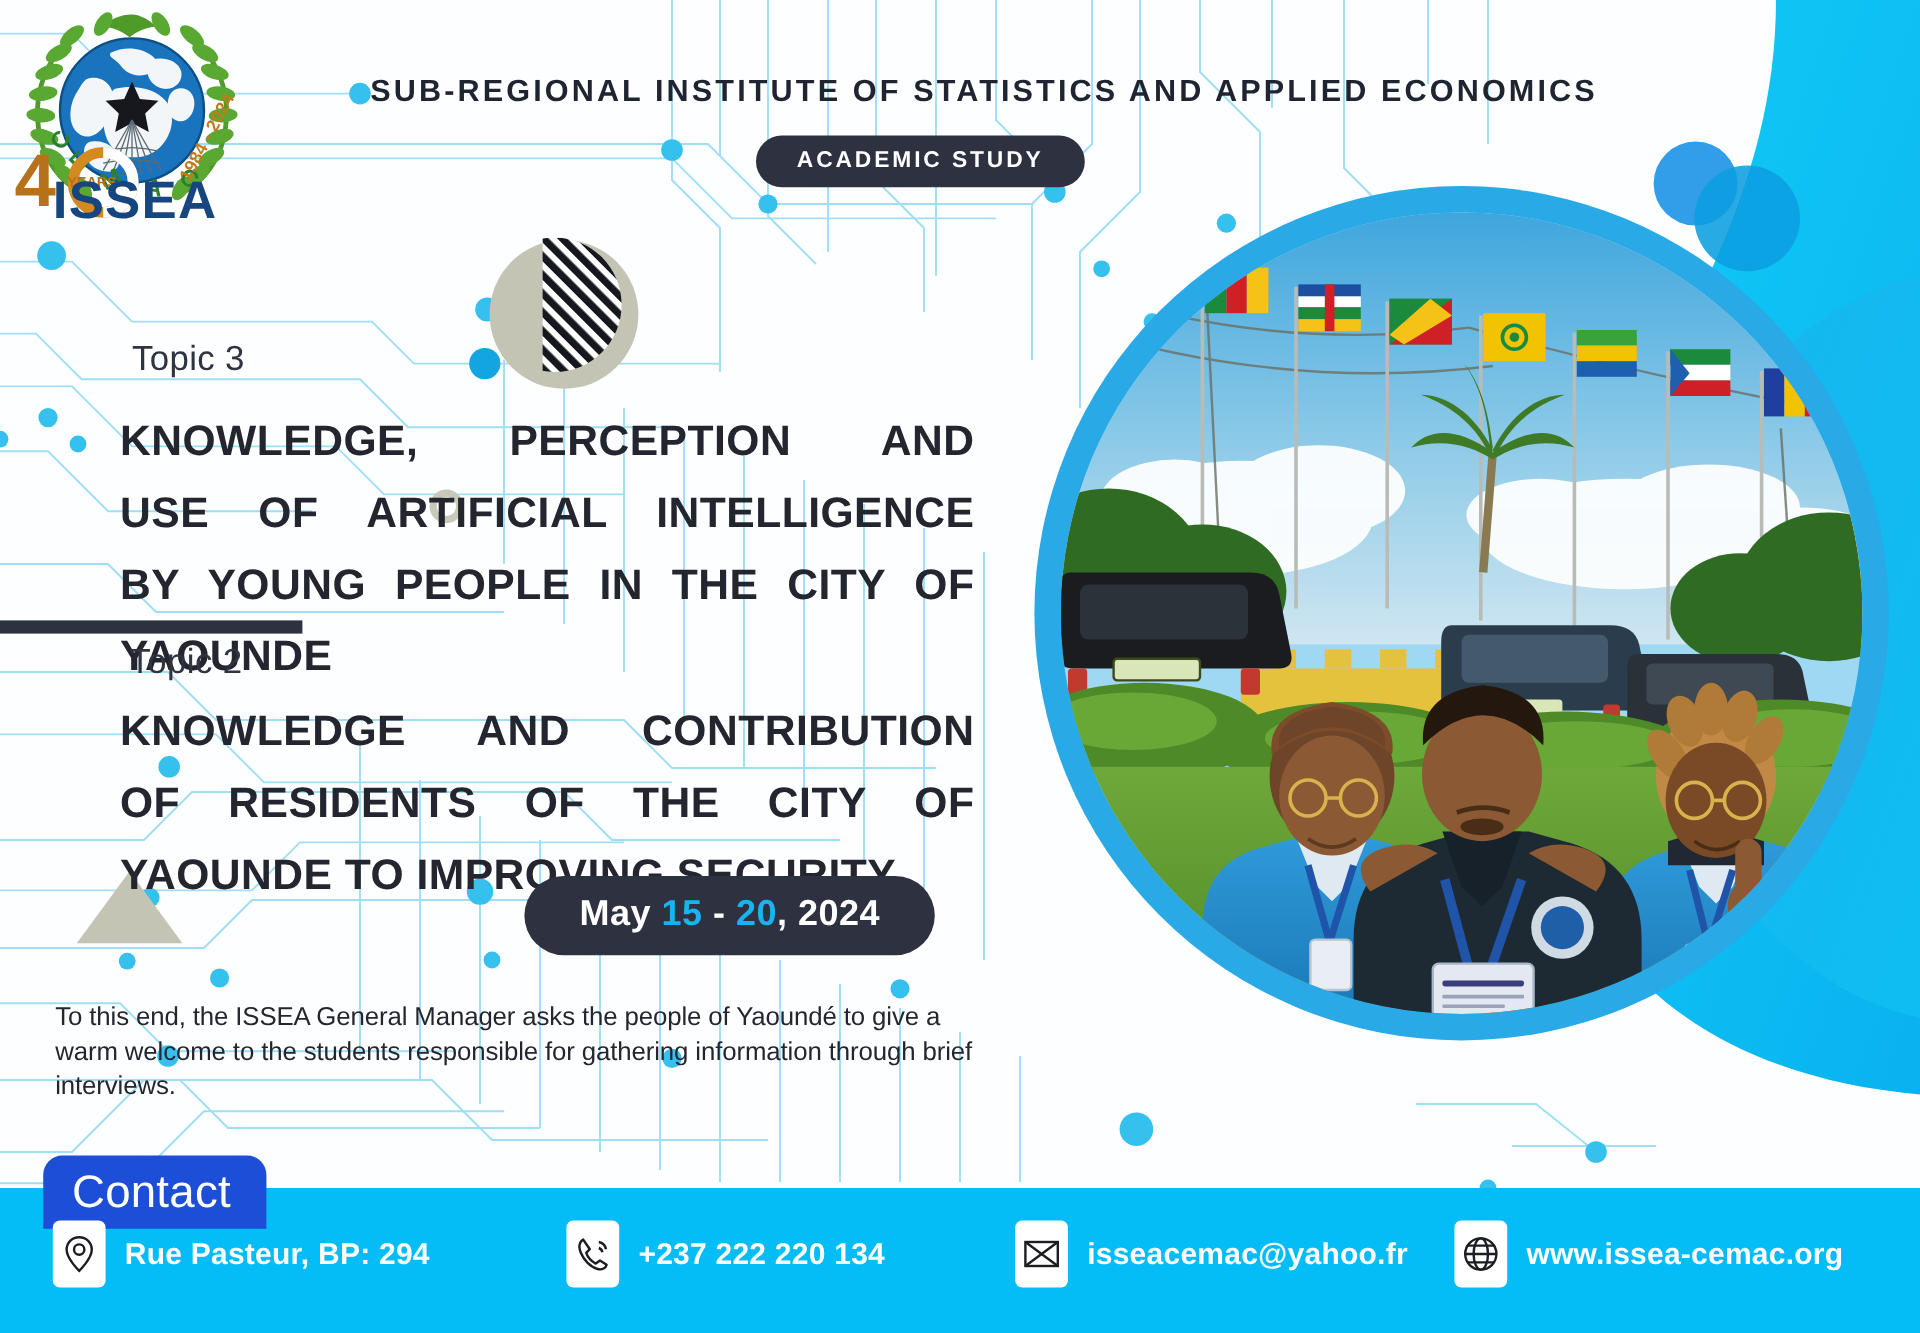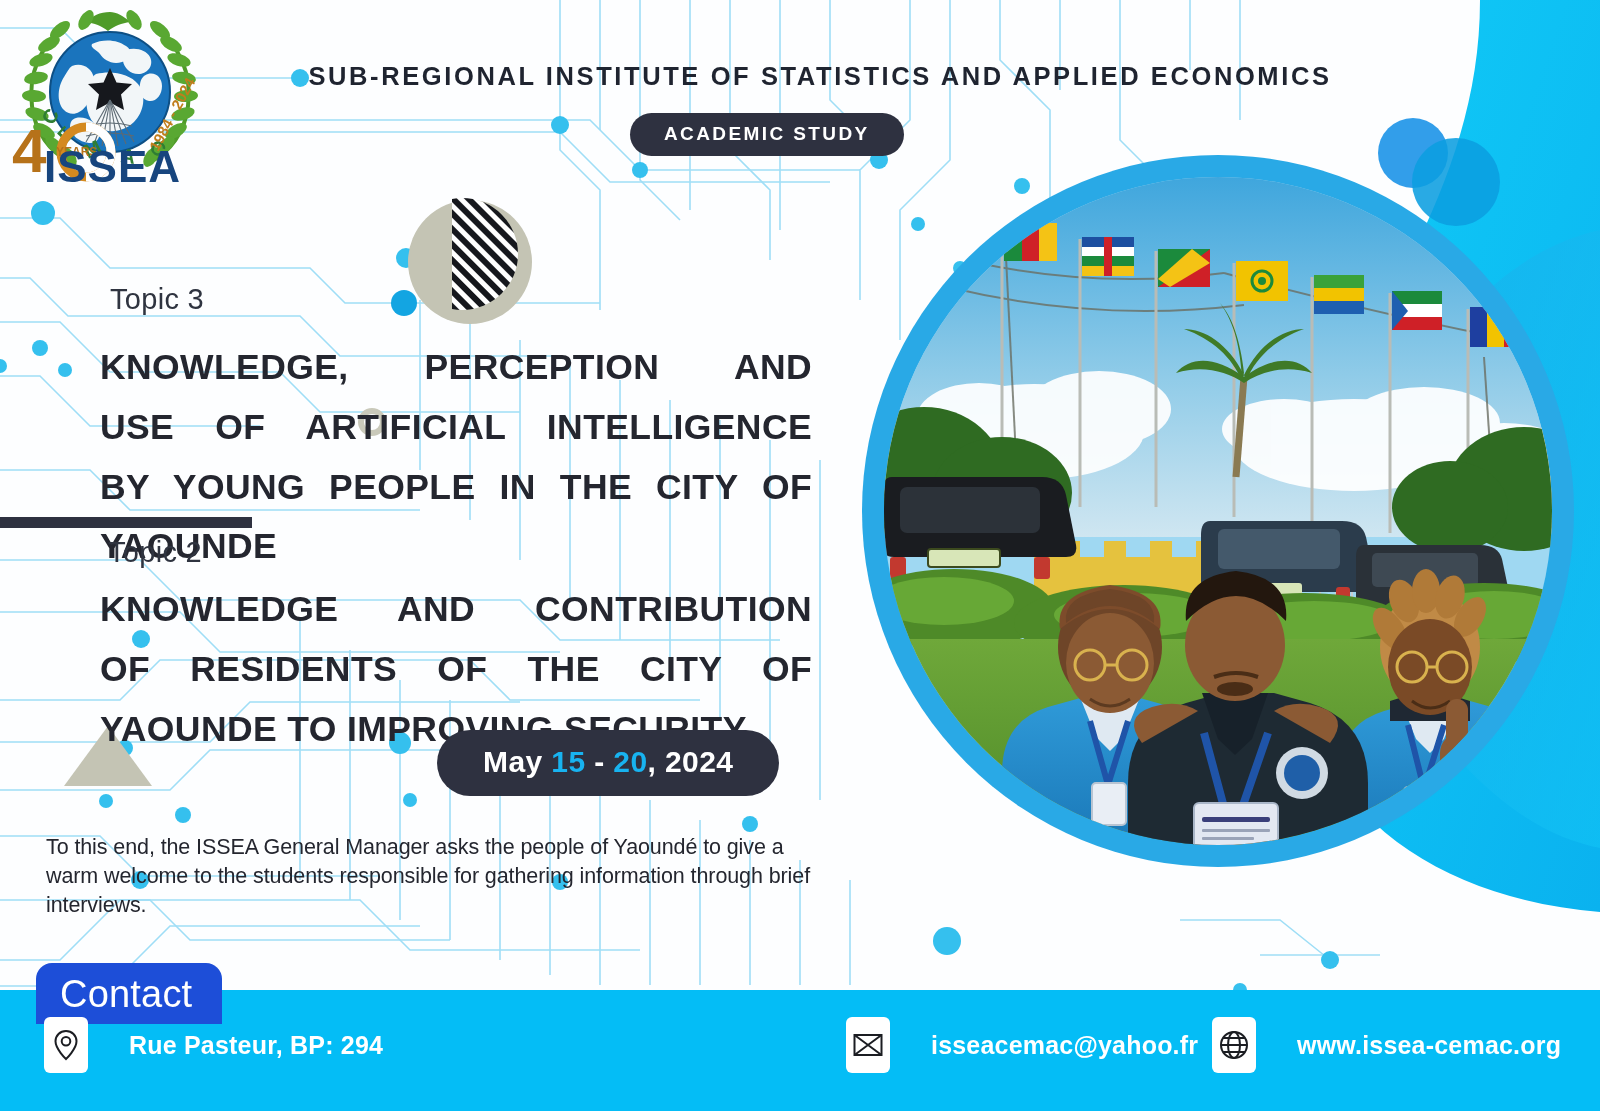--- a/index.html
+++ b/index.html
@@ -149,21 +149,21 @@
     letter-spacing:.2px;
   }
   .contact-item {
     position:absolute; z-index:14; display:flex; align-items:center; gap:16px;
   }
   .contact-icon {
     width:44px; height:56px; background:#ffffff; border-radius:6px;
     display:flex; align-items:center; justify-content:center; flex:none;
   }
   .contact-text {
-    font-size:25px; font-weight:bold; color:#ffffff; letter-spacing:.2px; white-space:nowrap;margin-left:25px;
+    font-size:25px; font-weight:bold; color:#ffffff; letter-spacing:.2px; white-space:nowrap;
   }
   #ciAddress { left:44px; top:1017px; }
   #ciPhone   { left:472px; top:1017px; }
   #ciEmail   { left:846px; top:1017px; }
   #ciWeb     { left:1212px; top:1017px; }
 </style>
 </head>
 <body>
 
 <div id="poster">
@@ -661,20 +661,30 @@
   <div id="ciAddress" class="contact-item">
     <span class="contact-icon">
       <svg width="26" height="32" viewBox="0 0 26 32">
         <path d="M13 2 C7 2 2.5 6.6 2.5 12.3 C2.5 20 13 30 13 30 C13 30 23.5 20 23.5 12.3 C23.5 6.6 19 2 13 2z" fill="none" stroke="#1b1d22" stroke-width="2"></path>
         <circle cx="13" cy="12.3" r="4.3" fill="none" stroke="#1b1d22" stroke-width="2"></circle>
       </svg>
     </span>
     <span class="contact-text">Rue Pasteur, BP: 294</span>
   </div>
 
+  <div id="ciPhone" class="contact-item">
+    <span class="contact-icon">
+      <svg width="28" height="30" viewBox="0 0 28 30">
+        <path d="M6 3 C3 5 2 9 4 14 C6.5 20 12 26 18 27.5 C22 28.5 25 26.5 25.5 24 L20 20.5 L16.5 23 C13 21 9.5 17 8.5 14 L11.5 11 z" fill="none" stroke="#1b1d22" stroke-width="2" stroke-linejoin="round"></path>
+        <path d="M19 5 q5 1 6 6" fill="none" stroke="#1b1d22" stroke-width="2"></path>
+        <path d="M19 10 q2.5 .8 3 3.5" fill="none" stroke="#1b1d22" stroke-width="2"></path>
+      </svg>
+    </span>
+    <span class="contact-text">+237 222 220 134</span>
+  </div>
 
   <div id="ciEmail" class="contact-item">
     <span class="contact-icon">
       <svg width="30" height="24" viewBox="0 0 30 24">
         <rect x="1.5" y="2" width="27" height="20" fill="none" stroke="#1b1d22" stroke-width="2"></rect>
         <path d="M1.5 2 L28.5 22 M28.5 2 L1.5 22" fill="none" stroke="#1b1d22" stroke-width="2"></path>
       </svg>
     </span>
     <span class="contact-text">isseacemac@yahoo.fr</span>
   </div>

